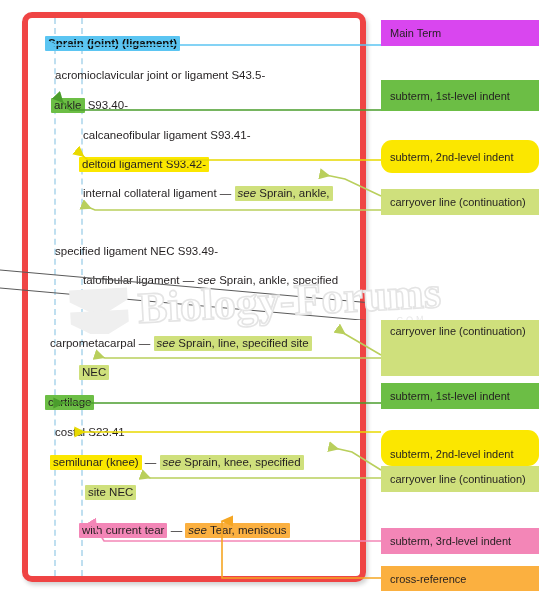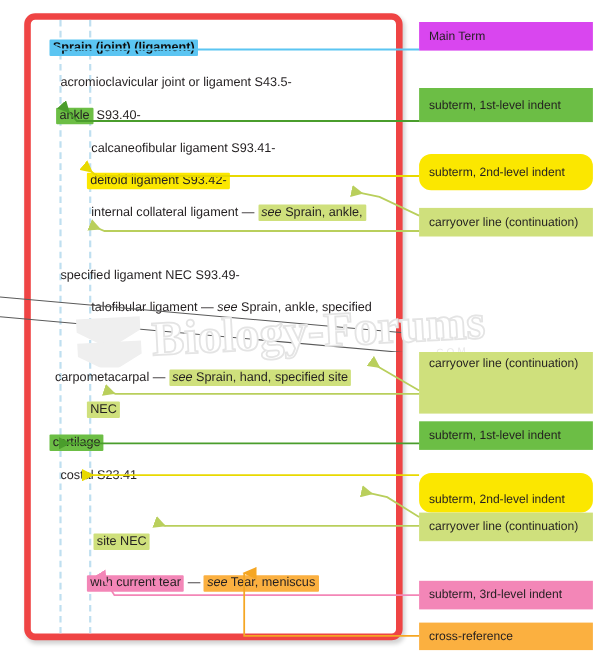--- a/index.html
+++ b/index.html
@@ -97,35 +97,38 @@
 
     <div class="line" style="left:27px;top:226px;">
       <span>specified ligament NEC S93.49-</span>
     </div>
 
     <div class="line" style="left:55px;top:255px;">
       <span>talofibular ligament — </span><span class="it">see</span><span> Sprain, ankle, specified</span>
     </div>
 
     <div class="line" style="left:22px;top:318px;">
-      <span>carpometacarpal — </span><span class="hl olive"><span class="it">see</span><span> Sprain, hand, specified site</span></span>
+      <span>carpometacarpal — </span><span class="hl olive"><span class="it">see</span><span> Sprain, line, specified site</span></span>
     </div>
 
     <div class="line" style="left:51px;top:347px;">
       <span class="hl olive">NEC</span>
     </div>
 
     <div class="line" style="left:17px;top:377px;">
       <span class="hl green">cartilage</span>
     </div>
 
     <div class="line" style="left:27px;top:407px;">
       <span>costal S23.41</span>
     </div>
 
+    <div class="line" style="left:22px;top:437px;">
+      <span class="hl yellow">semilunar (knee)</span><span> — </span><span class="hl olive"><span class="it">see</span><span> Sprain, knee, specified</span></span>
+    </div>
 
     <div class="line" style="left:57px;top:467px;text-align:right;">
       <span class="hl olive">site NEC</span>
     </div>
 
     <div class="line" style="left:51px;top:505px;">
       <span class="hl pink">with current tear</span><span> — </span><span class="hl orange"><span class="it">see</span><span> Tear, meniscus</span></span>
     </div>
 
   </div>

